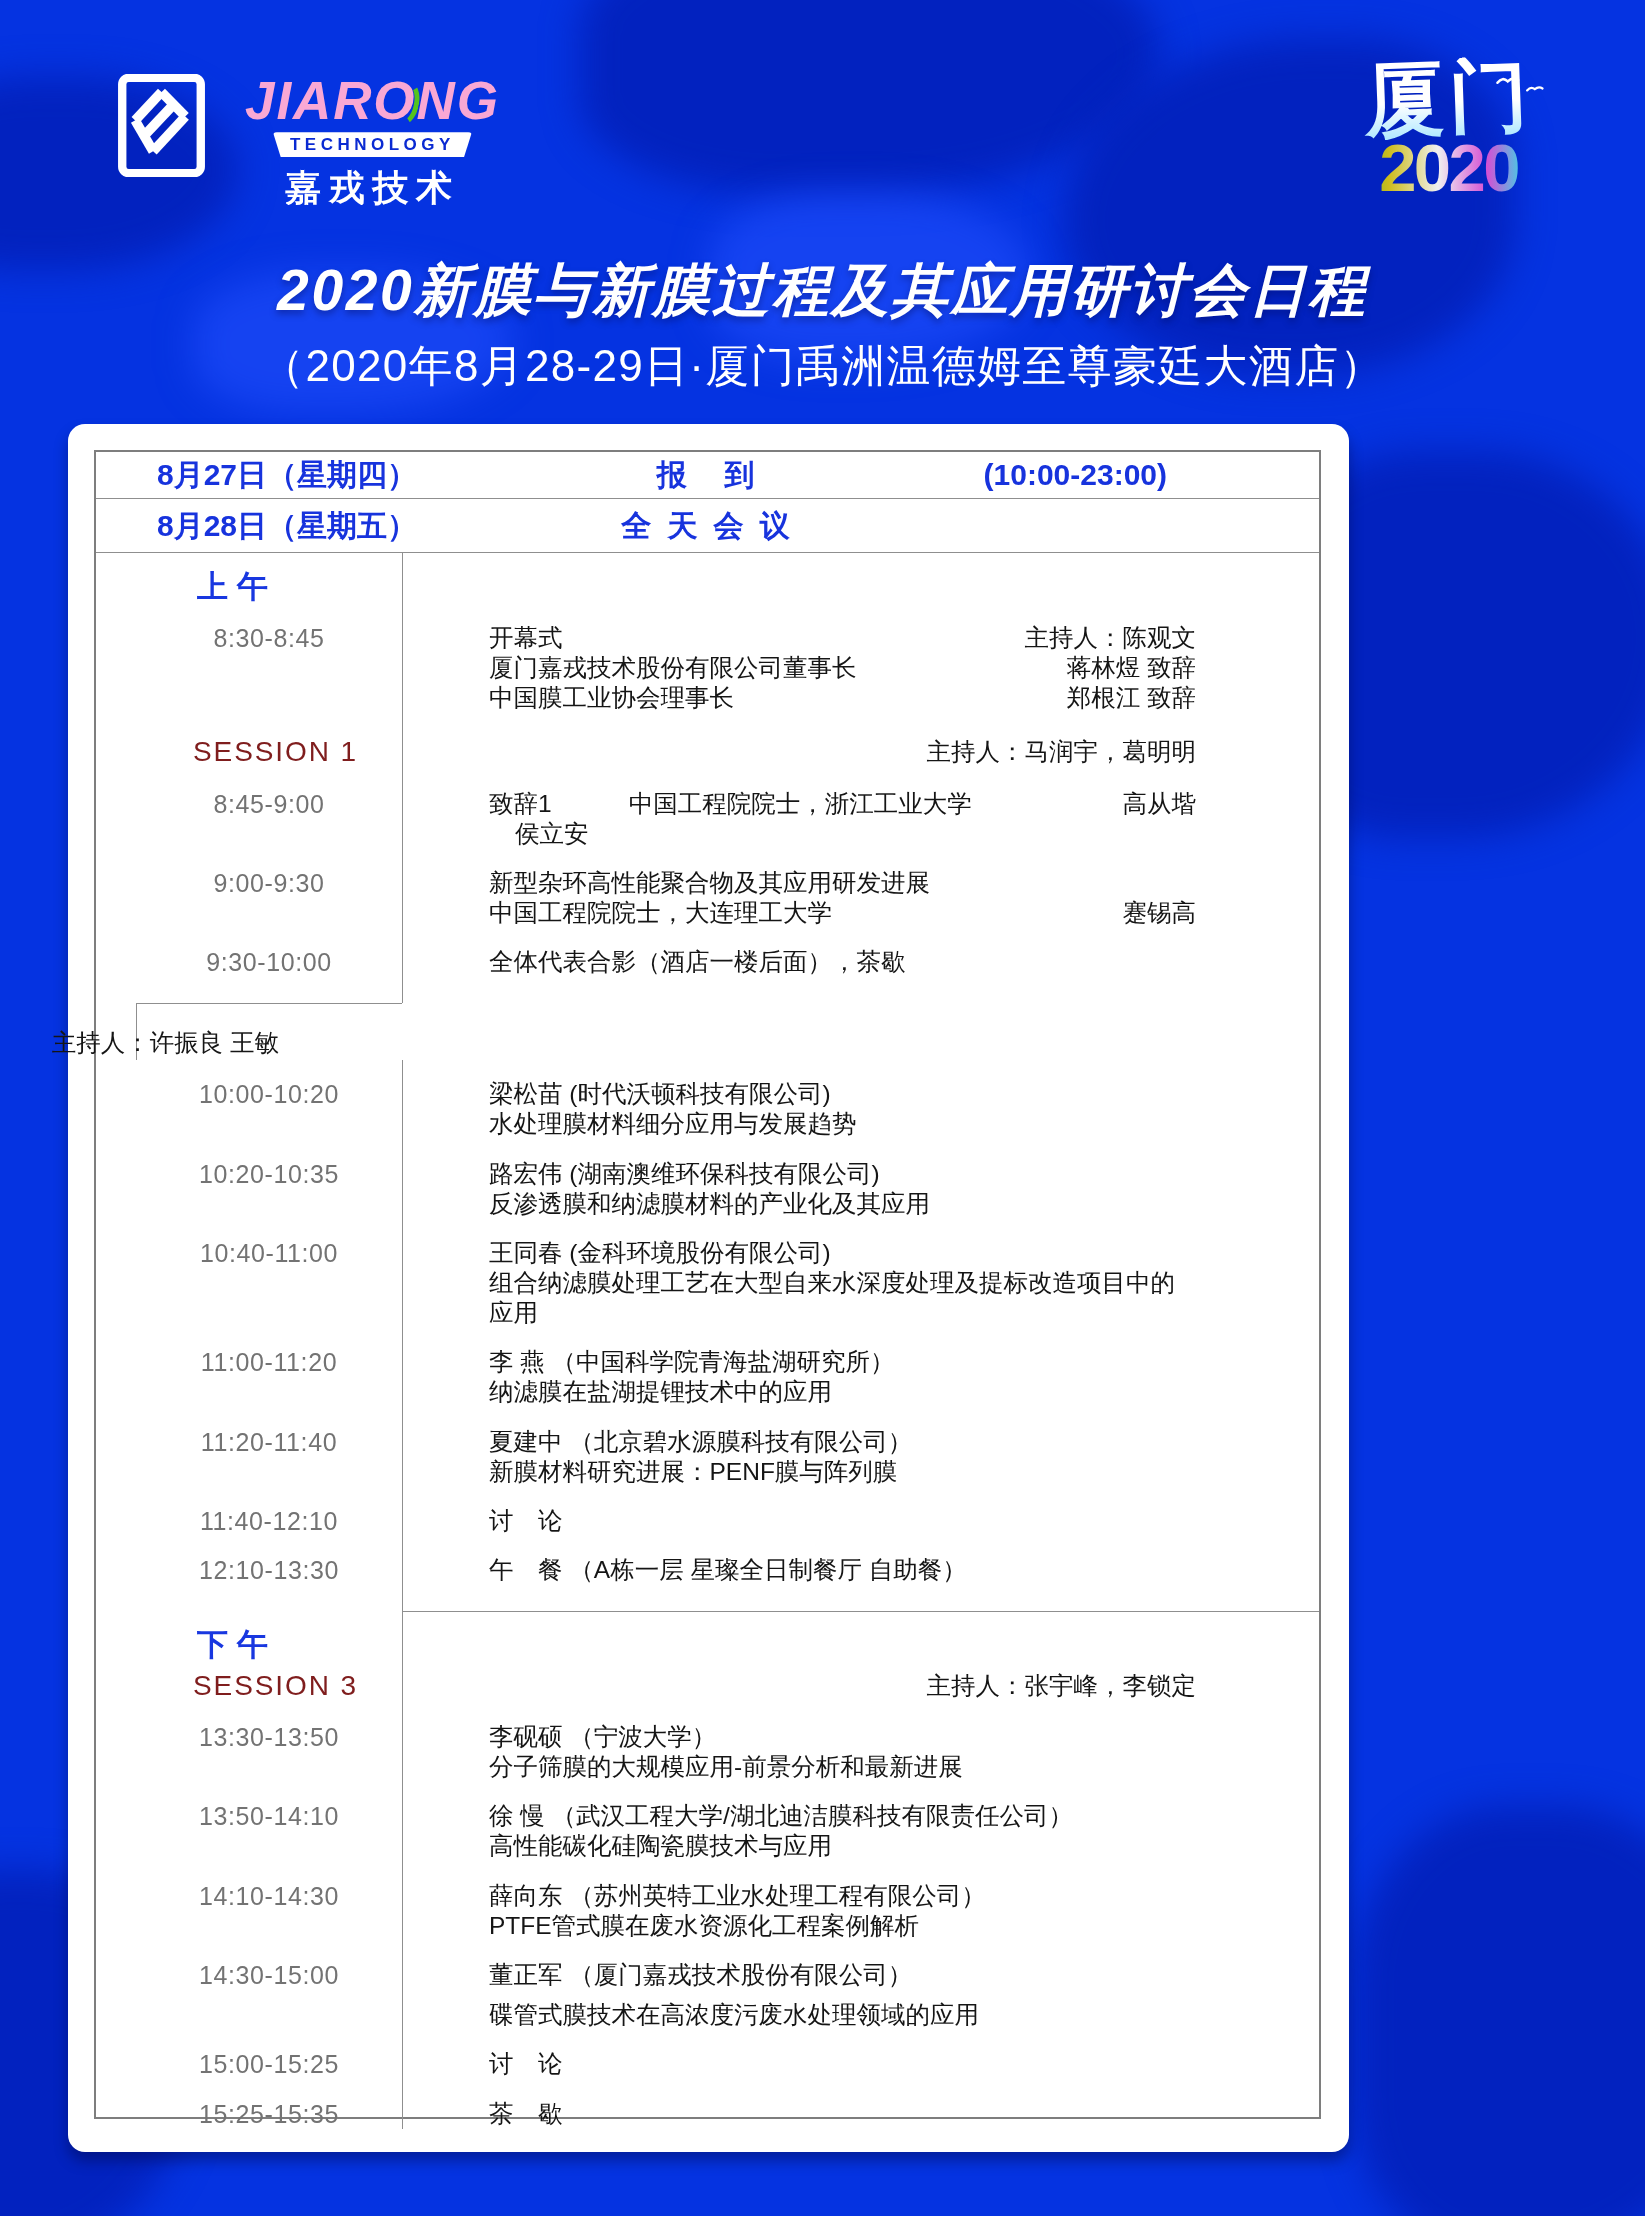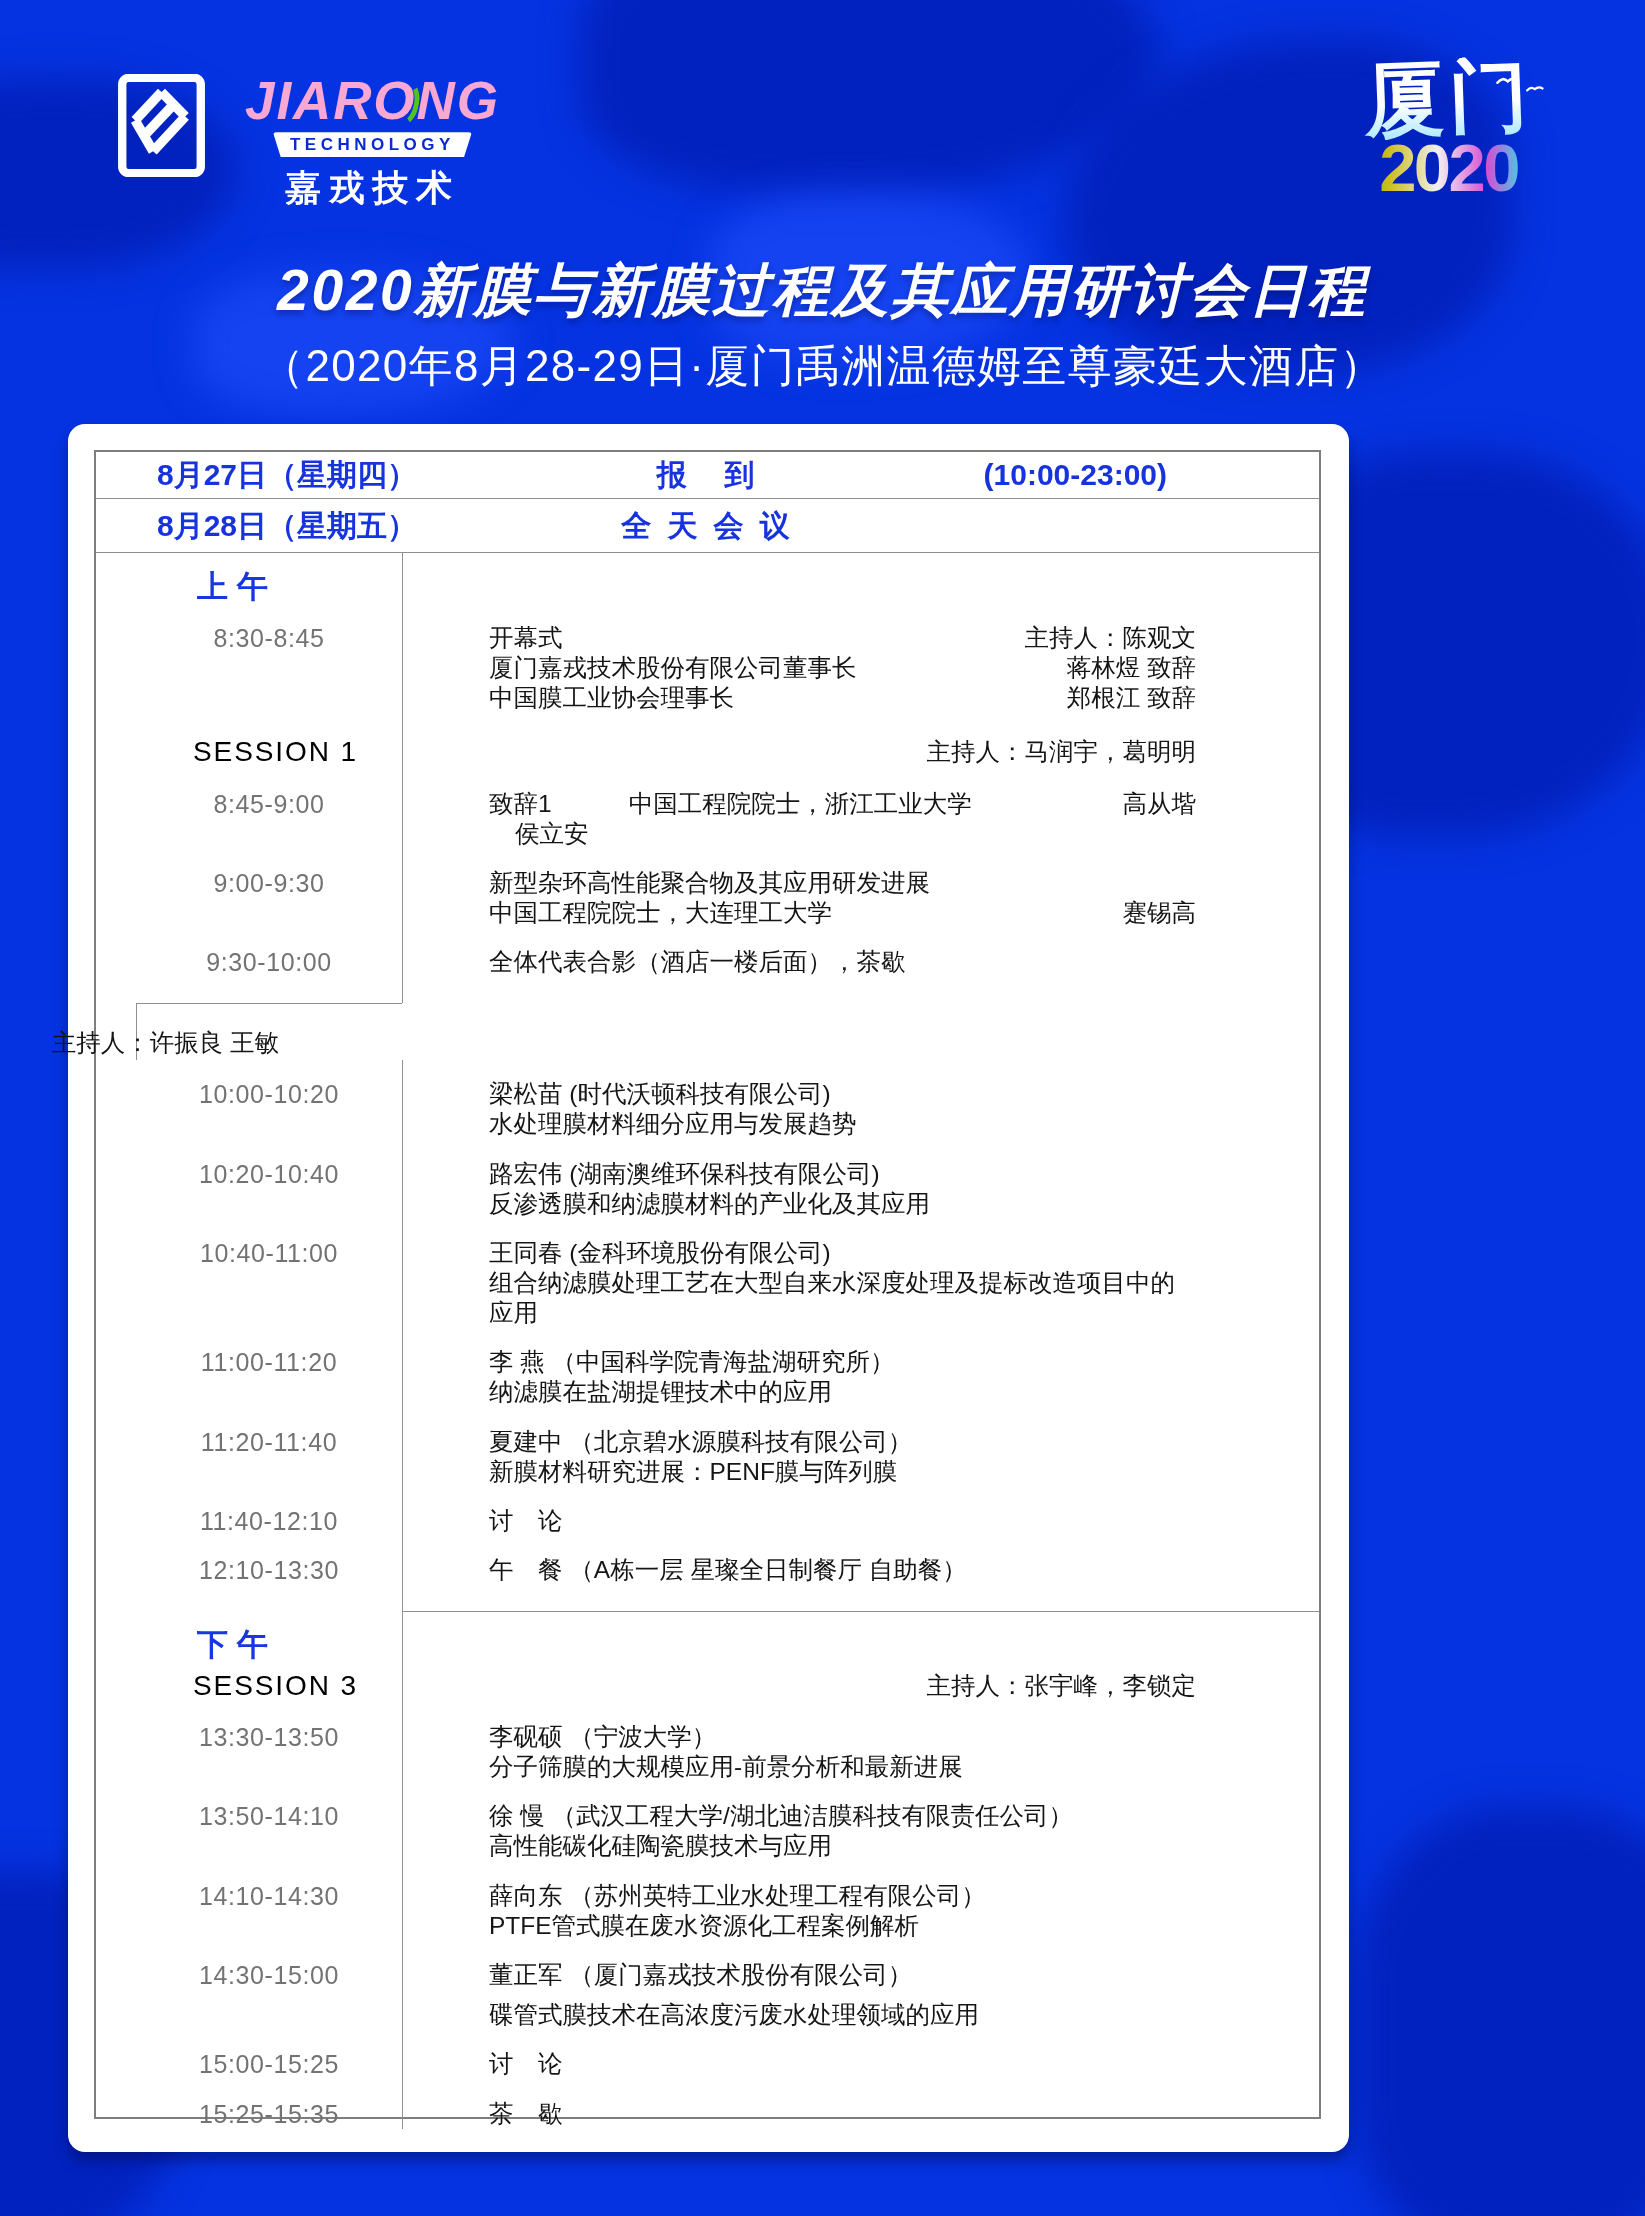--- a/index.html
+++ b/index.html
@@ -97,21 +97,21 @@
   .period .cl,.period .cr{padding-top:17px;}
   .session .cl,.session .cr{padding-top:22px;}
   .session.tight .cl,.session.tight .cr{padding-top:6.4px;}
   .divider-above .cr{border-top:1.9px solid #8f8f8f;}
   .pre-divider .cl,.pre-divider .cr{padding-bottom:26px;}
 
   .time{display:block;text-align:center;font-size:25px;line-height:30px;color:#737373;letter-spacing:0.6px;}
   .period-label{display:inline-block;padding-left:61px;font-size:31px;line-height:34px;
     font-weight:bold;color:#1837e0;letter-spacing:9px;}
   .session-label{display:inline-block;padding-left:57px;font-size:28px;line-height:34px;
-    color:#000000;letter-spacing:1.9px;white-space:nowrap;}
+    color:#7f1d1d;letter-spacing:1.9px;white-space:nowrap;}
   .line{display:flex;justify-content:space-between;align-items:baseline;
     font-size:24.5px;line-height:30px;color:#151515;}
   .line .pre{margin-right:77px;flex:none;}
   .line .right{flex:none;margin-left:26px;white-space:nowrap;}
   .line.gap{margin-top:10.3px;}
   .session .cr .line{justify-content:flex-end;line-height:34px;}
 </style>
 </head>
 <body>
 
@@ -257,21 +257,21 @@
               <div class="line">
                 <span class="line-left"><span class="txt">梁松苗 (时代沃顿科技有限公司)</span></span>
               </div>
               <div class="line">
                 <span class="line-left"><span class="txt">水处理膜材料细分应用与发展趋势</span></span>
               </div>
             </div>
           </div>
           <div class="srow item">
             <div class="cl">
-              <span class="time">10:20-10:40</span>
+              <span class="time">10:20-10:35</span>
             </div>
             <div class="cr">
               <div class="line">
                 <span class="line-left"><span class="txt">路宏伟 (湖南澳维环保科技有限公司)</span></span>
               </div>
               <div class="line">
                 <span class="line-left"><span class="txt">反渗透膜和纳滤膜材料的产业化及其应用</span></span>
               </div>
             </div>
           </div>

